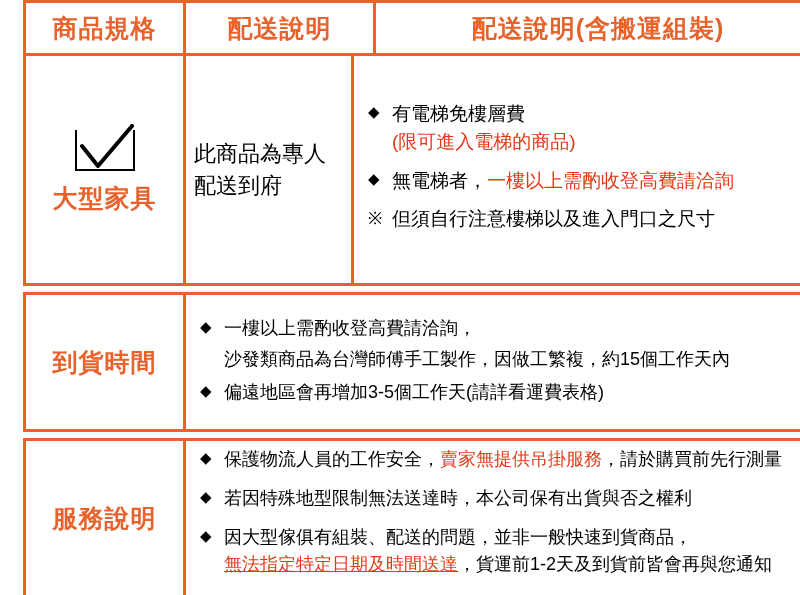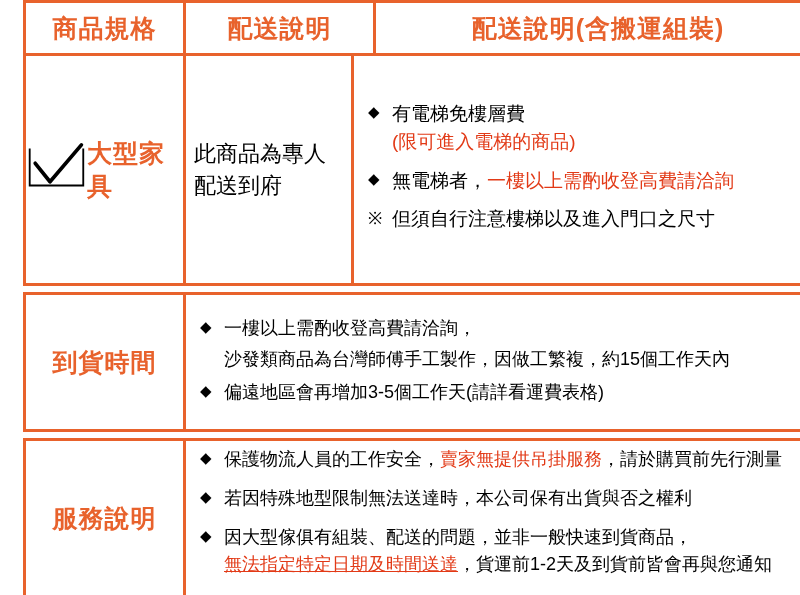--- a/index.html
+++ b/index.html
@@ -51,21 +51,21 @@
     border: 3px solid #e8622c;
     border-top: none;
   }
   .block.gap { margin-top: 6px; border-top: 3px solid #e8622c; }
 
   .label-cell {
     width: 160px;
     box-sizing: border-box;
     border-right: 3px solid #e8622c;
     display: flex;
-    flex-direction: row;
+    flex-direction: column;
     align-items: center;
     justify-content: center;
     color: #e8622c;
     font-weight: bold;
     font-size: 25px;
     letter-spacing: 1px;
     padding: 4px 0;
   }
   .check-mark {
     width: 66px;

